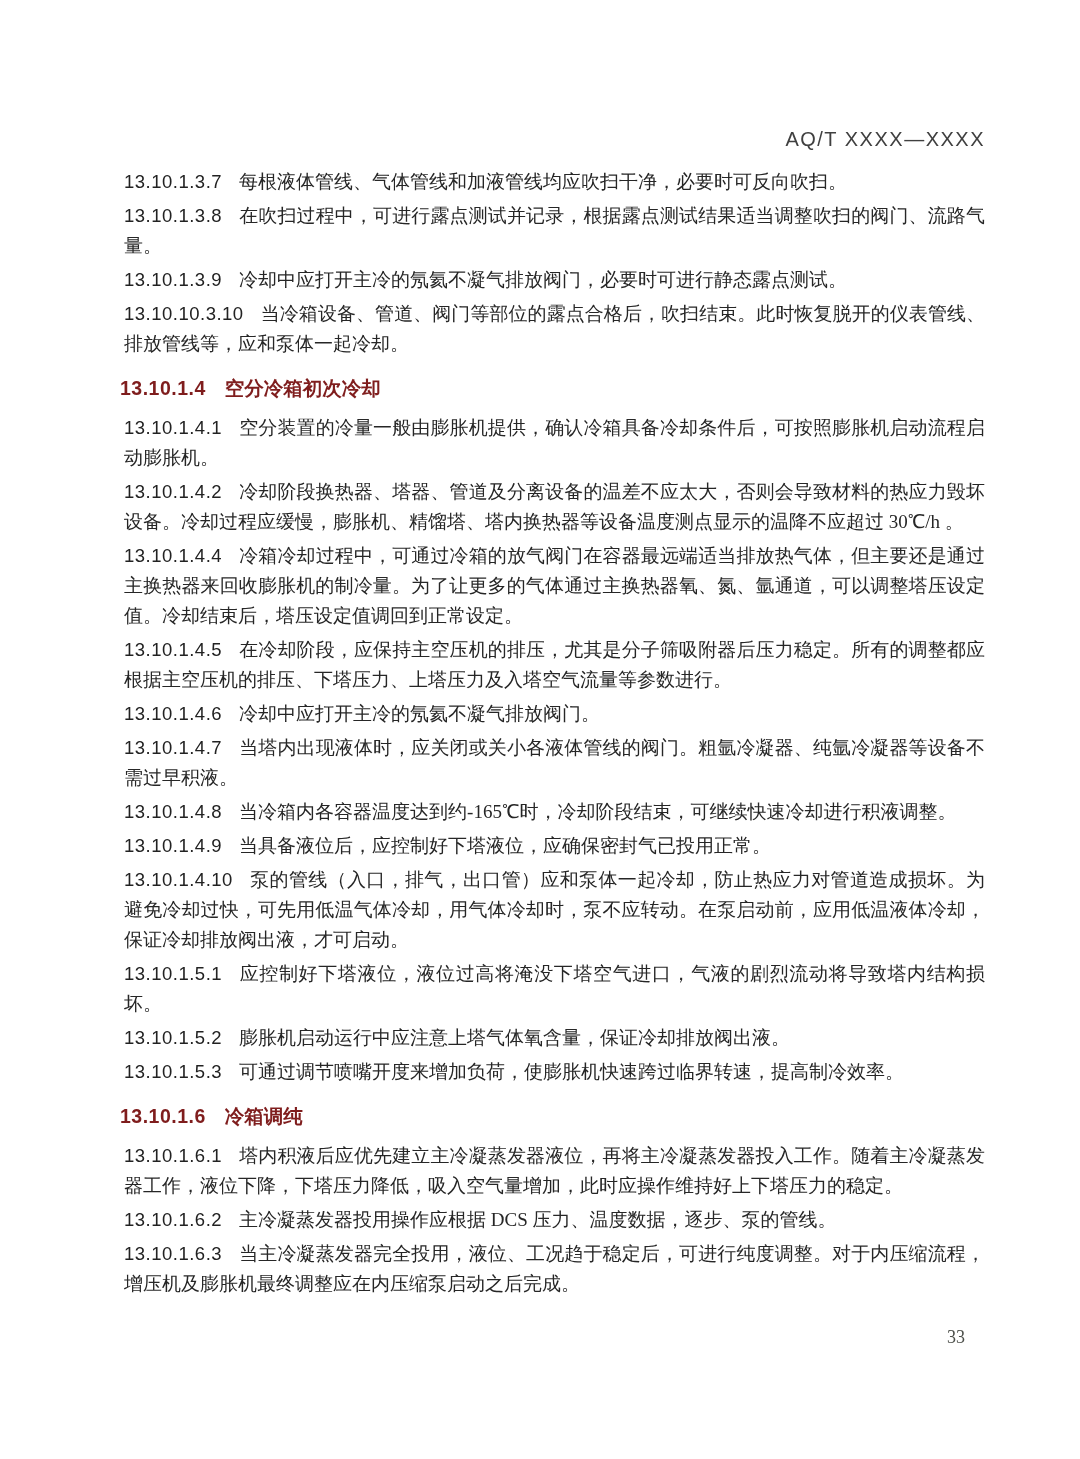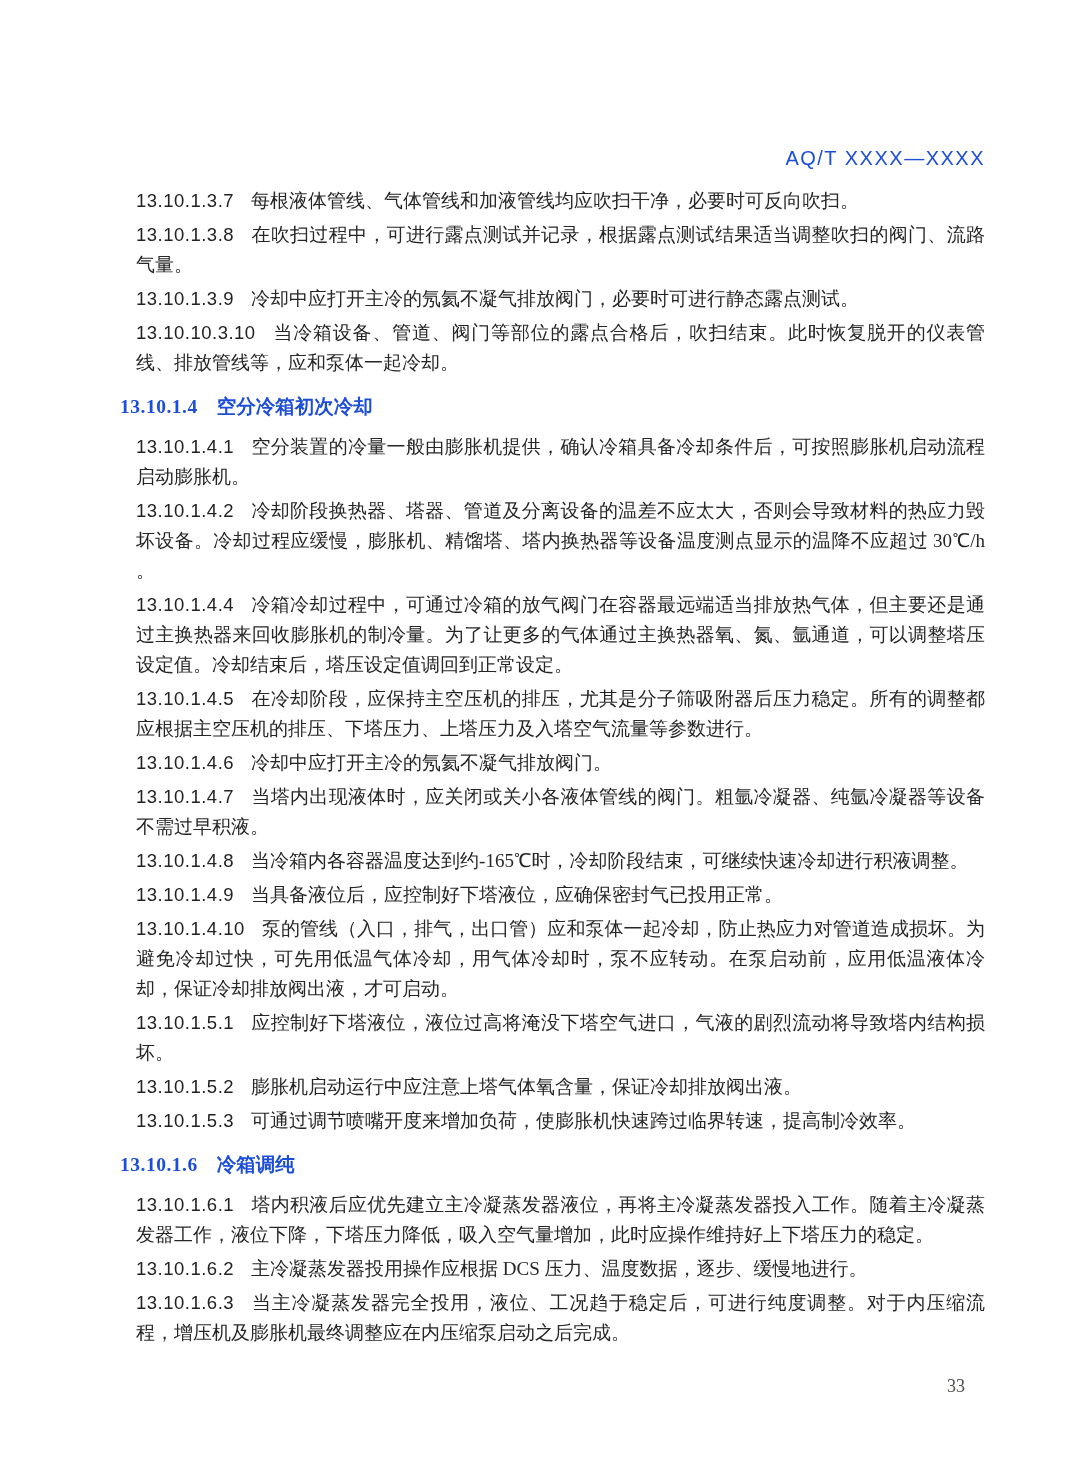--- a/index.html
+++ b/index.html
@@ -19,46 +19,45 @@
     width: 1080px;
     height: 1459px;
     padding: 128px 95px 0 120px;
     background: #ffffff;
   }
   .doc-header {
     text-align: right;
     font-family: "Liberation Sans", sans-serif;
     font-size: 20px;
     letter-spacing: 1.5px;
-    color: #1d4ed8;
+    color: #404040;
     margin-bottom: 16px;
-    margin-top: 19px;
   }
   .doc-body { }
   p.clause {
     font-size: 19px;
     line-height: 30px;
     text-align: justify;
-    margin: 0 0 4px 16px;
+    margin: 0 0 4px 4px;
     color: #262626;
   }
   p.clause .num {
     font-family: "Liberation Sans", sans-serif;
     font-size: 18.5px;
     letter-spacing: 0.5px;
     margin-right: 17px;
     white-space: nowrap;
     color: #222222;
   }
   h3.section {
-    font-family: Liberation Serif, serif;
+    font-family: Liberation Sans, sans-serif;
     font-weight: bold;
     font-size: 19.5px;
     line-height: 30px;
-    color: #1d4ed8;
+    color: #7f1d1d;
     margin: 14px 0 10px 0;
   }
   h3.section .num {
     letter-spacing: 0.5px;
     margin-right: 19px;
     white-space: nowrap;
   }
   .doc-footer {
     margin-top: 28px;
     text-align: right;
@@ -150,21 +149,21 @@
 
   <h3 class="section">
     <span class="num">13.10.1.6</span><span class="txt">冷箱调纯</span>
   </h3>
 
   <p class="clause">
     <span class="num">13.10.1.6.1</span><span class="txt">塔内积液后应优先建立主冷凝蒸发器液位，再将主冷凝蒸发器投入工作。随着主冷凝蒸发器工作，液位下降，下塔压力降低，吸入空气量增加，此时应操作维持好上下塔压力的稳定。</span>
   </p>
 
   <p class="clause">
-    <span class="num">13.10.1.6.2</span><span class="txt">主冷凝蒸发器投用操作应根据 DCS 压力、温度数据，逐步、缓慢地进行。</span>
+    <span class="num">13.10.1.6.2</span><span class="txt">主冷凝蒸发器投用操作应根据 DCS 压力、温度数据，逐步、泵的管线。</span>
   </p>
 
   <p class="clause">
     <span class="num">13.10.1.6.3</span><span class="txt">当主冷凝蒸发器完全投用，液位、工况趋于稳定后，可进行纯度调整。对于内压缩流程，增压机及膨胀机最终调整应在内压缩泵启动之后完成。</span>
   </p>
 </div>
 
   <div class="doc-footer">
     <span>33</span>
   </div>

